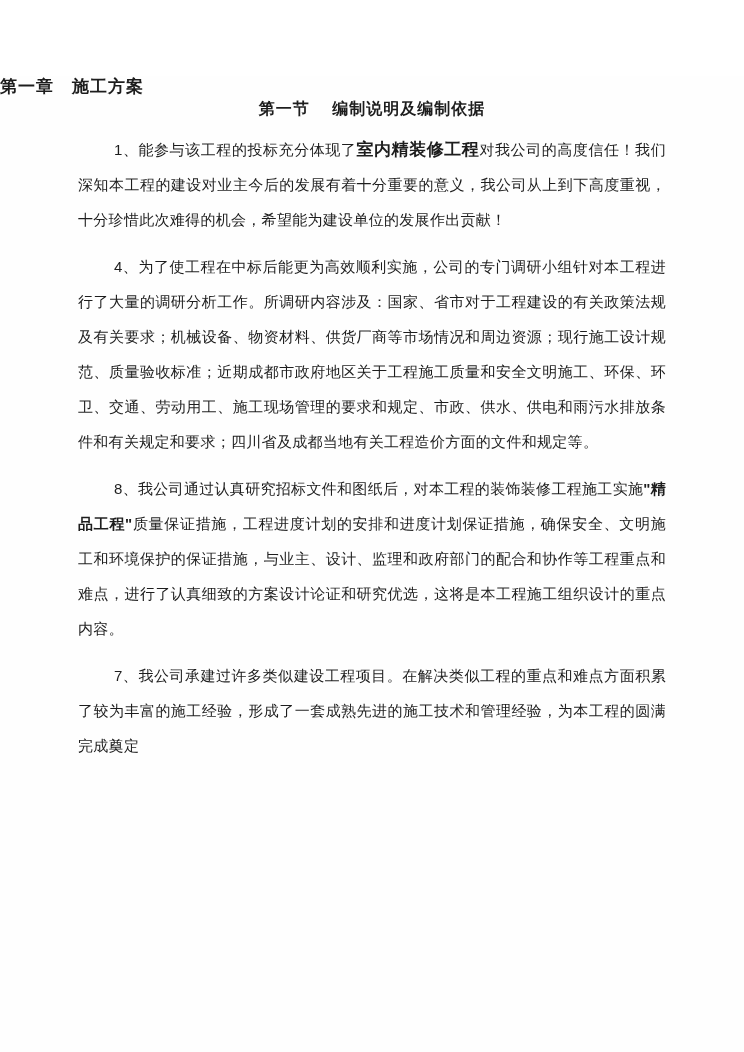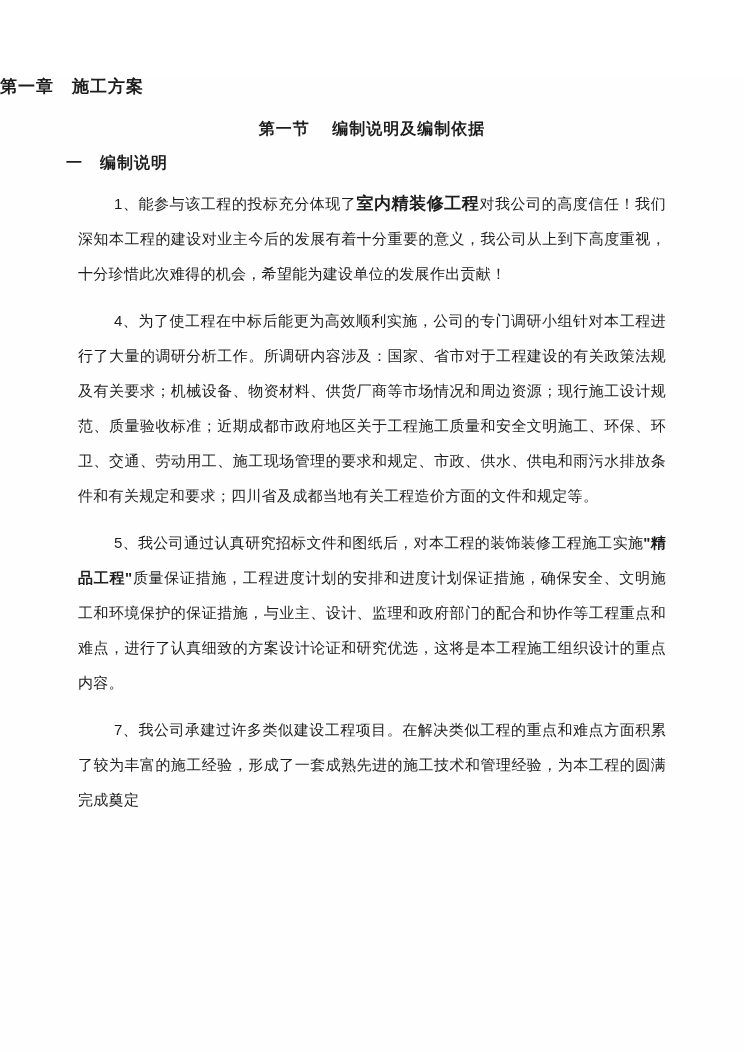--- a/index.html
+++ b/index.html
@@ -19,21 +19,20 @@
   }
   .chapter-title {
     margin-top: 76px;
     text-align: left;
     font-size: 17px;
     font-weight: bold;
     line-height: 22px;
     letter-spacing: 1px;
   }
   .section-title {
-    margin-top: 20px;
     text-align: center;
     font-size: 16px;
     font-weight: bold;
     line-height: 22px;
     letter-spacing: 1px;
   }
   .heading {
     margin: 12px 66px 0 66px;
     text-align: left;
     font-size: 16px;
@@ -57,21 +56,20 @@
   .seg-big  { font-size: 17px; }
 </style>
 </head>
 <body>
 
 <div class="page">
   <div class="chapter-title">第一章　施工方案</div>
 
   <div class="section-title">第一节　 编制说明及编制依据</div>
 
-  <div class="heading">一　编制说明</div>
 
   <div class="doc-body">
       <p class="para"><span>1、能参与该工程的投标充分体现了</span><span class="seg-bold seg-big">室内精装修工程</span><span>对我公司的高度信任！我们深知本工程的建设对业主今后的发展有着十分重要的意义，我公司从上到下高度重视，十分珍惜此次难得的机会，希望能为建设单位的发展作出贡献！</span></p>
       <p class="para"><span>4、为了使工程在中标后能更为高效顺利实施，公司的专门调研小组针对本工程进行了大量的调研分析工作。所调研内容涉及：国家、省市对于工程建设的有关政策法规及有关要求；机械设备、物资材料、供货厂商等市场情况和周边资源；现行施工设计规范、质量验收标准；近期成都市政府地区关于工程施工质量和安全文明施工、环保、环卫、交通、劳动用工、施工现场管理的要求和规定、市政、供水、供电和雨污水排放条件和有关规定和要求；四川省及成都当地有关工程造价方面的文件和规定等。</span></p>
-      <p class="para"><span>5、我公司通过认真研究招标文件和图纸后，对本工程的装饰装修工程施工实施</span><span class="seg-bold">"精品工程"</span><span>质量保证措施，工程进度计划的安排和进度计划保证措施，确保安全、文明施工和环境保护的保证措施，与业主、设计、监理和政府部门的配合和协作等工程重点和难点，进行了认真细致的方案设计论证和研究优选，这将是本工程施工组织设计的重点内容。</span></p>
+      <p class="para"><span>8、我公司通过认真研究招标文件和图纸后，对本工程的装饰装修工程施工实施</span><span class="seg-bold">"精品工程"</span><span>质量保证措施，工程进度计划的安排和进度计划保证措施，确保安全、文明施工和环境保护的保证措施，与业主、设计、监理和政府部门的配合和协作等工程重点和难点，进行了认真细致的方案设计论证和研究优选，这将是本工程施工组织设计的重点内容。</span></p>
       <p class="para"><span>7、我公司承建过许多类似建设工程项目。在解决类似工程的重点和难点方面积累了较为丰富的施工经验，形成了一套成熟先进的施工技术和管理经验，为本工程的圆满完成奠定</span></p>
     </div>
 </div>
 
 </body></html>

